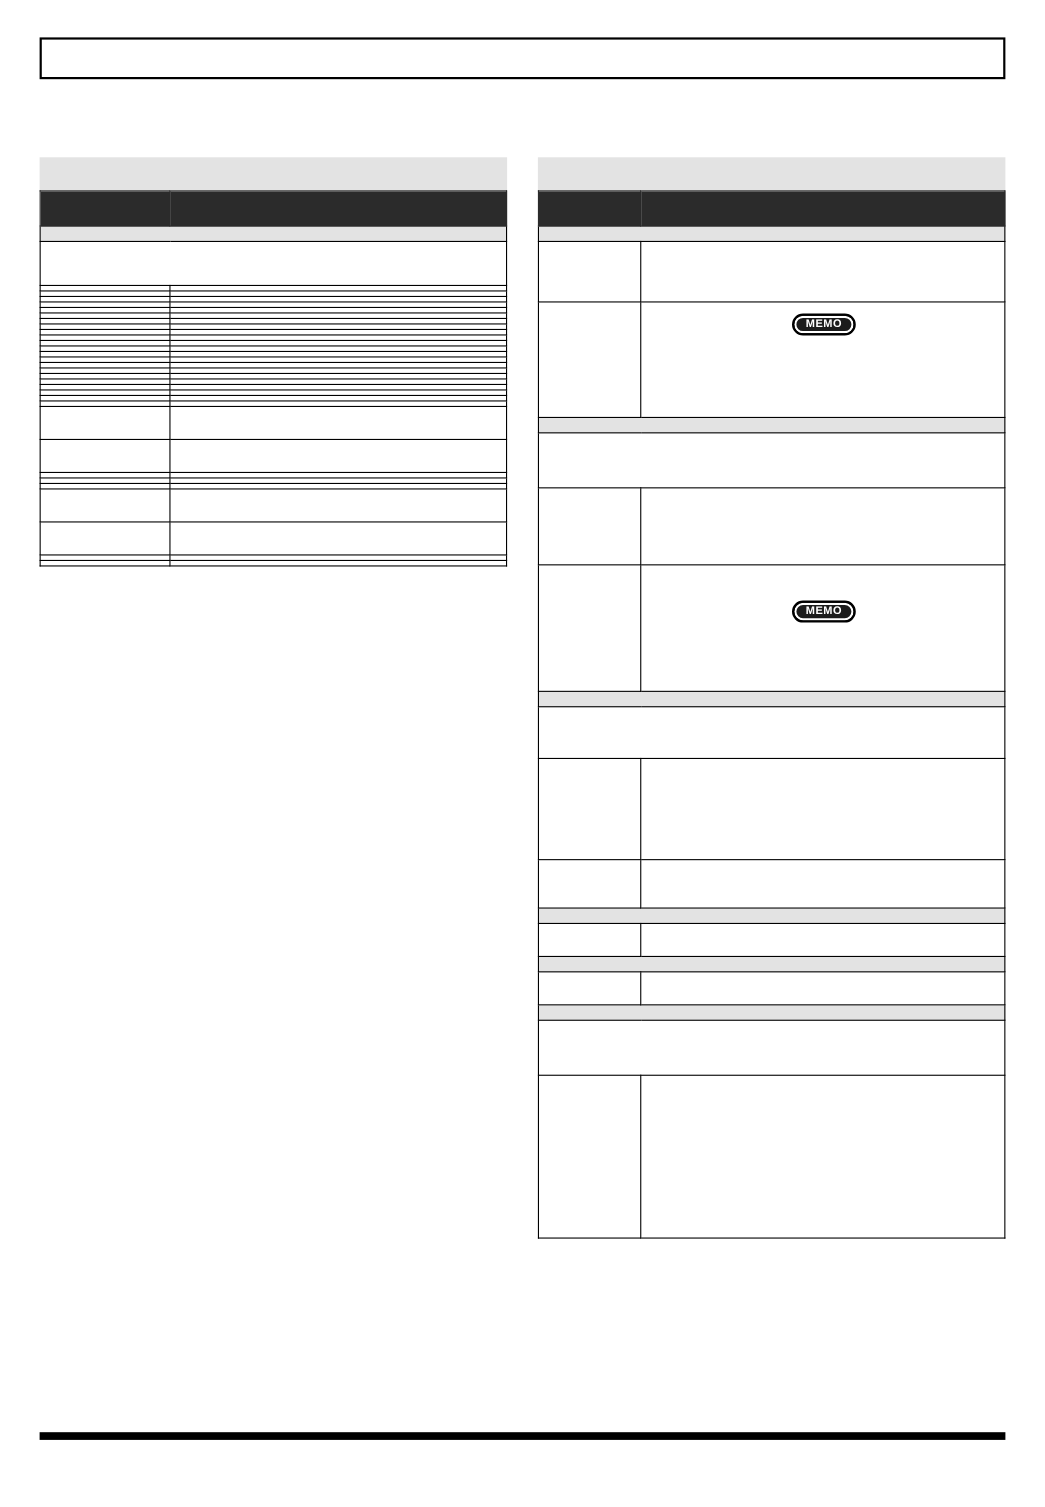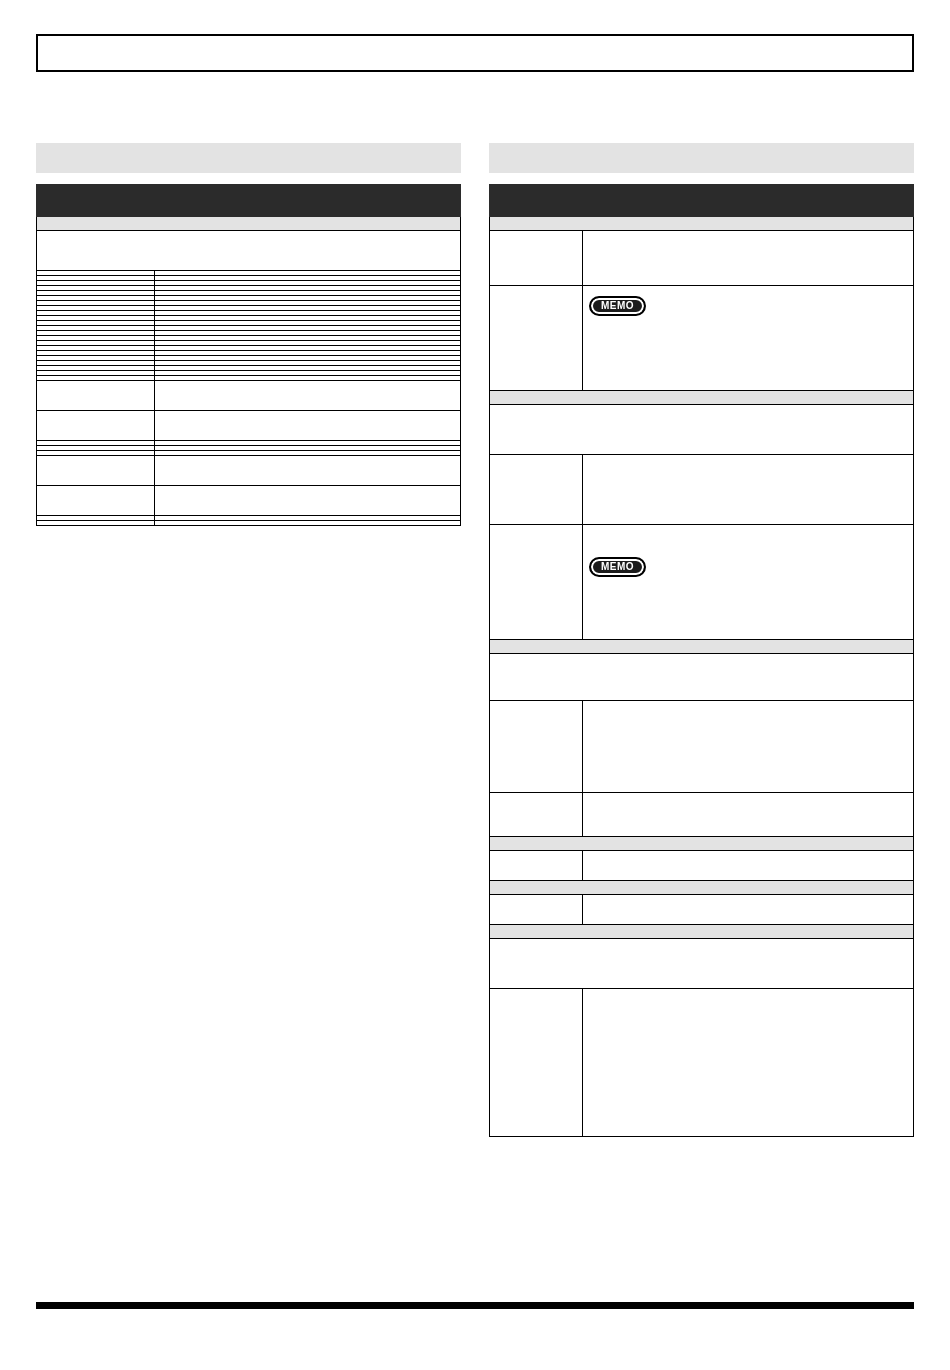--- a/index.html
+++ b/index.html
@@ -48,22 +48,22 @@
     height: 30px;
     width: 100%;
     box-sizing: border-box;
   }
 
   
   table.param-table {
     border-collapse: collapse;
     width: 100%;
     table-layout: fixed;
-    margin-top: 11px;
     font-size: 9px;
+    text-align: center;
   }
   table.param-table td,
   table.param-table th {
     border: 1px solid #000000;
     padding: 2px 4px;
     vertical-align: top;
     line-height: 11px;
     box-sizing: border-box;
   }
   

